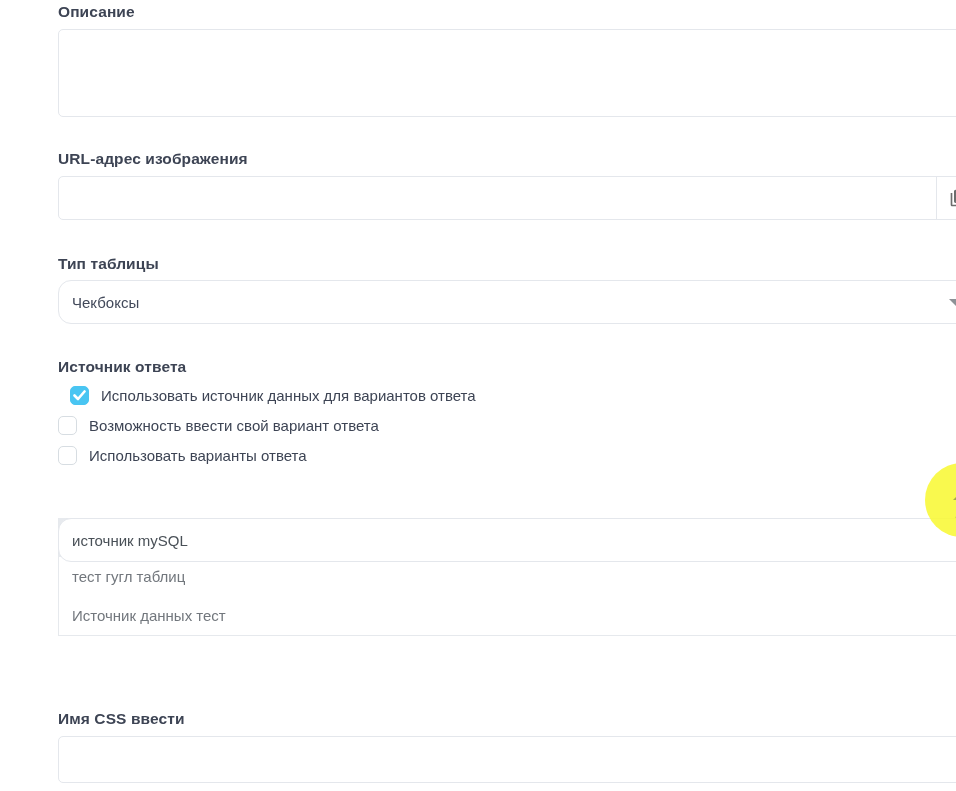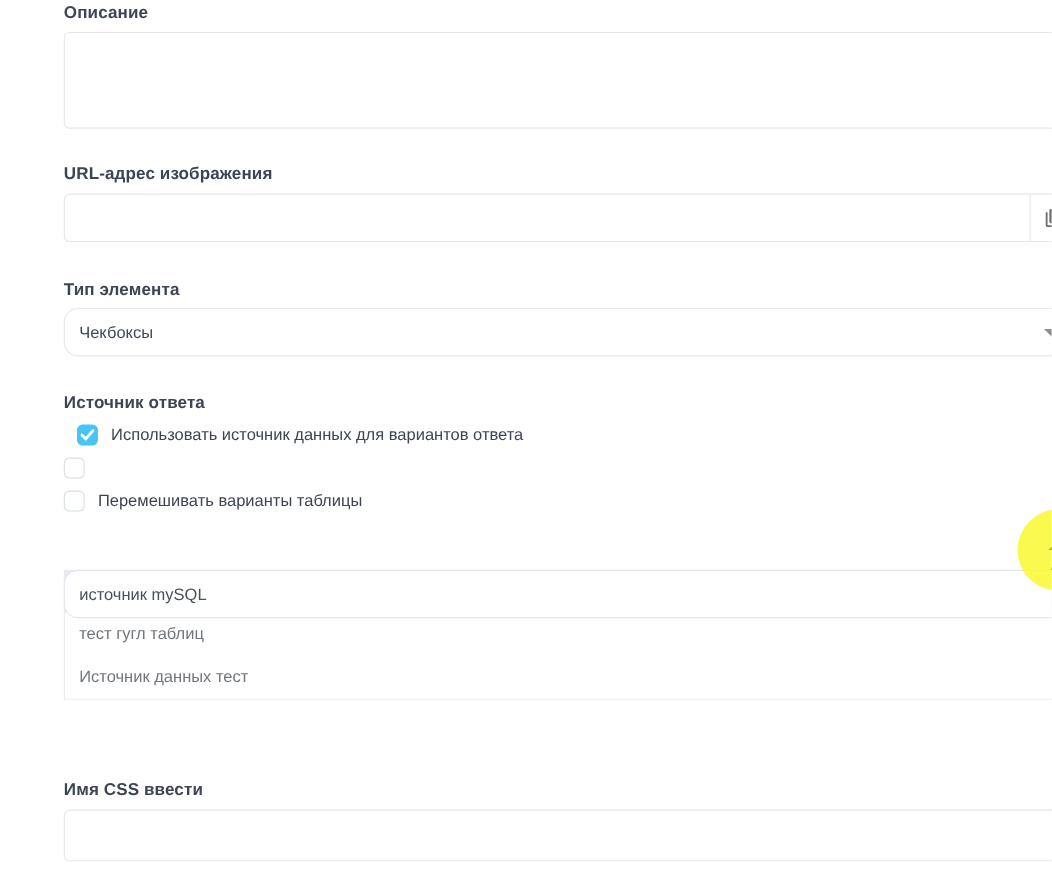--- a/index.html
+++ b/index.html
@@ -97,48 +97,49 @@
     <input class="plain" type="text" value="" style="">
     <div class="addon">
       <span style="display:flex;">
         <svg width="20" height="20" viewBox="0 0 24 24" fill="#6d6d6d">
           <path d="M22 16V4c0-1.1-.9-2-2-2H8c-1.1 0-2 .9-2 2v12c0 1.1.9 2 2 2h12c1.1 0 2-.9 2-2zm-11-4l2.03 2.71L16 11l4 5H8l3-4zM2 6v14c0 1.1.9 2 2 2h14v-2H4V6H2z"></path>
         </svg>
       </span>
     </div>
   </div>
 
-  <div class="field-label" style="top:254px;">Тип элемента</div>
+  <div class="field-label" style="top:254px;">Тип таблицы</div>
   <div class="box select" style="top:280px; height:44px;">
     <span>Чекбоксы</span>
     <span class="caret-down"></span>
   </div>
 
   <div class="field-label" style="top:357px;">Источник ответа</div>
 
   <div class="cb-row" style="top:384px;padding-left:12px;">
     <span class="cb checked">
       <svg width="13" height="11" viewBox="0 0 13 11">
           <polyline points="1.5,5.5 5,9 11.5,1.5" fill="none" stroke="#ffffff" stroke-width="2.6" stroke-linecap="round" stroke-linejoin="round"></polyline>
         </svg>
     </span>
     <span class="cb-label">Использовать источник данных для вариантов ответа</span>
   </div>
 
   <div class="cb-row" style="top:414px;">
     <span class="cb">
       
     </span>
+    <span class="cb-label">Возможность ввести свой вариант ответа</span>
   </div>
 
   <div class="cb-row" style="top:444px;">
     <span class="cb">
       
     </span>
-    <span class="cb-label">Перемешивать варианты таблицы</span>
+    <span class="cb-label">Использовать варианты ответа</span>
   </div>
 
   <div class="box select combo" style="top:474px; height:44px;">
     <span class="value">источник mySQL</span>
   </div>
 
   <div class="options-list">
     <div class="option highlighted">источник mySQL</div>
     <div class="option">тест гугл таблиц</div>
     <div class="option">Источник данных тест</div>

